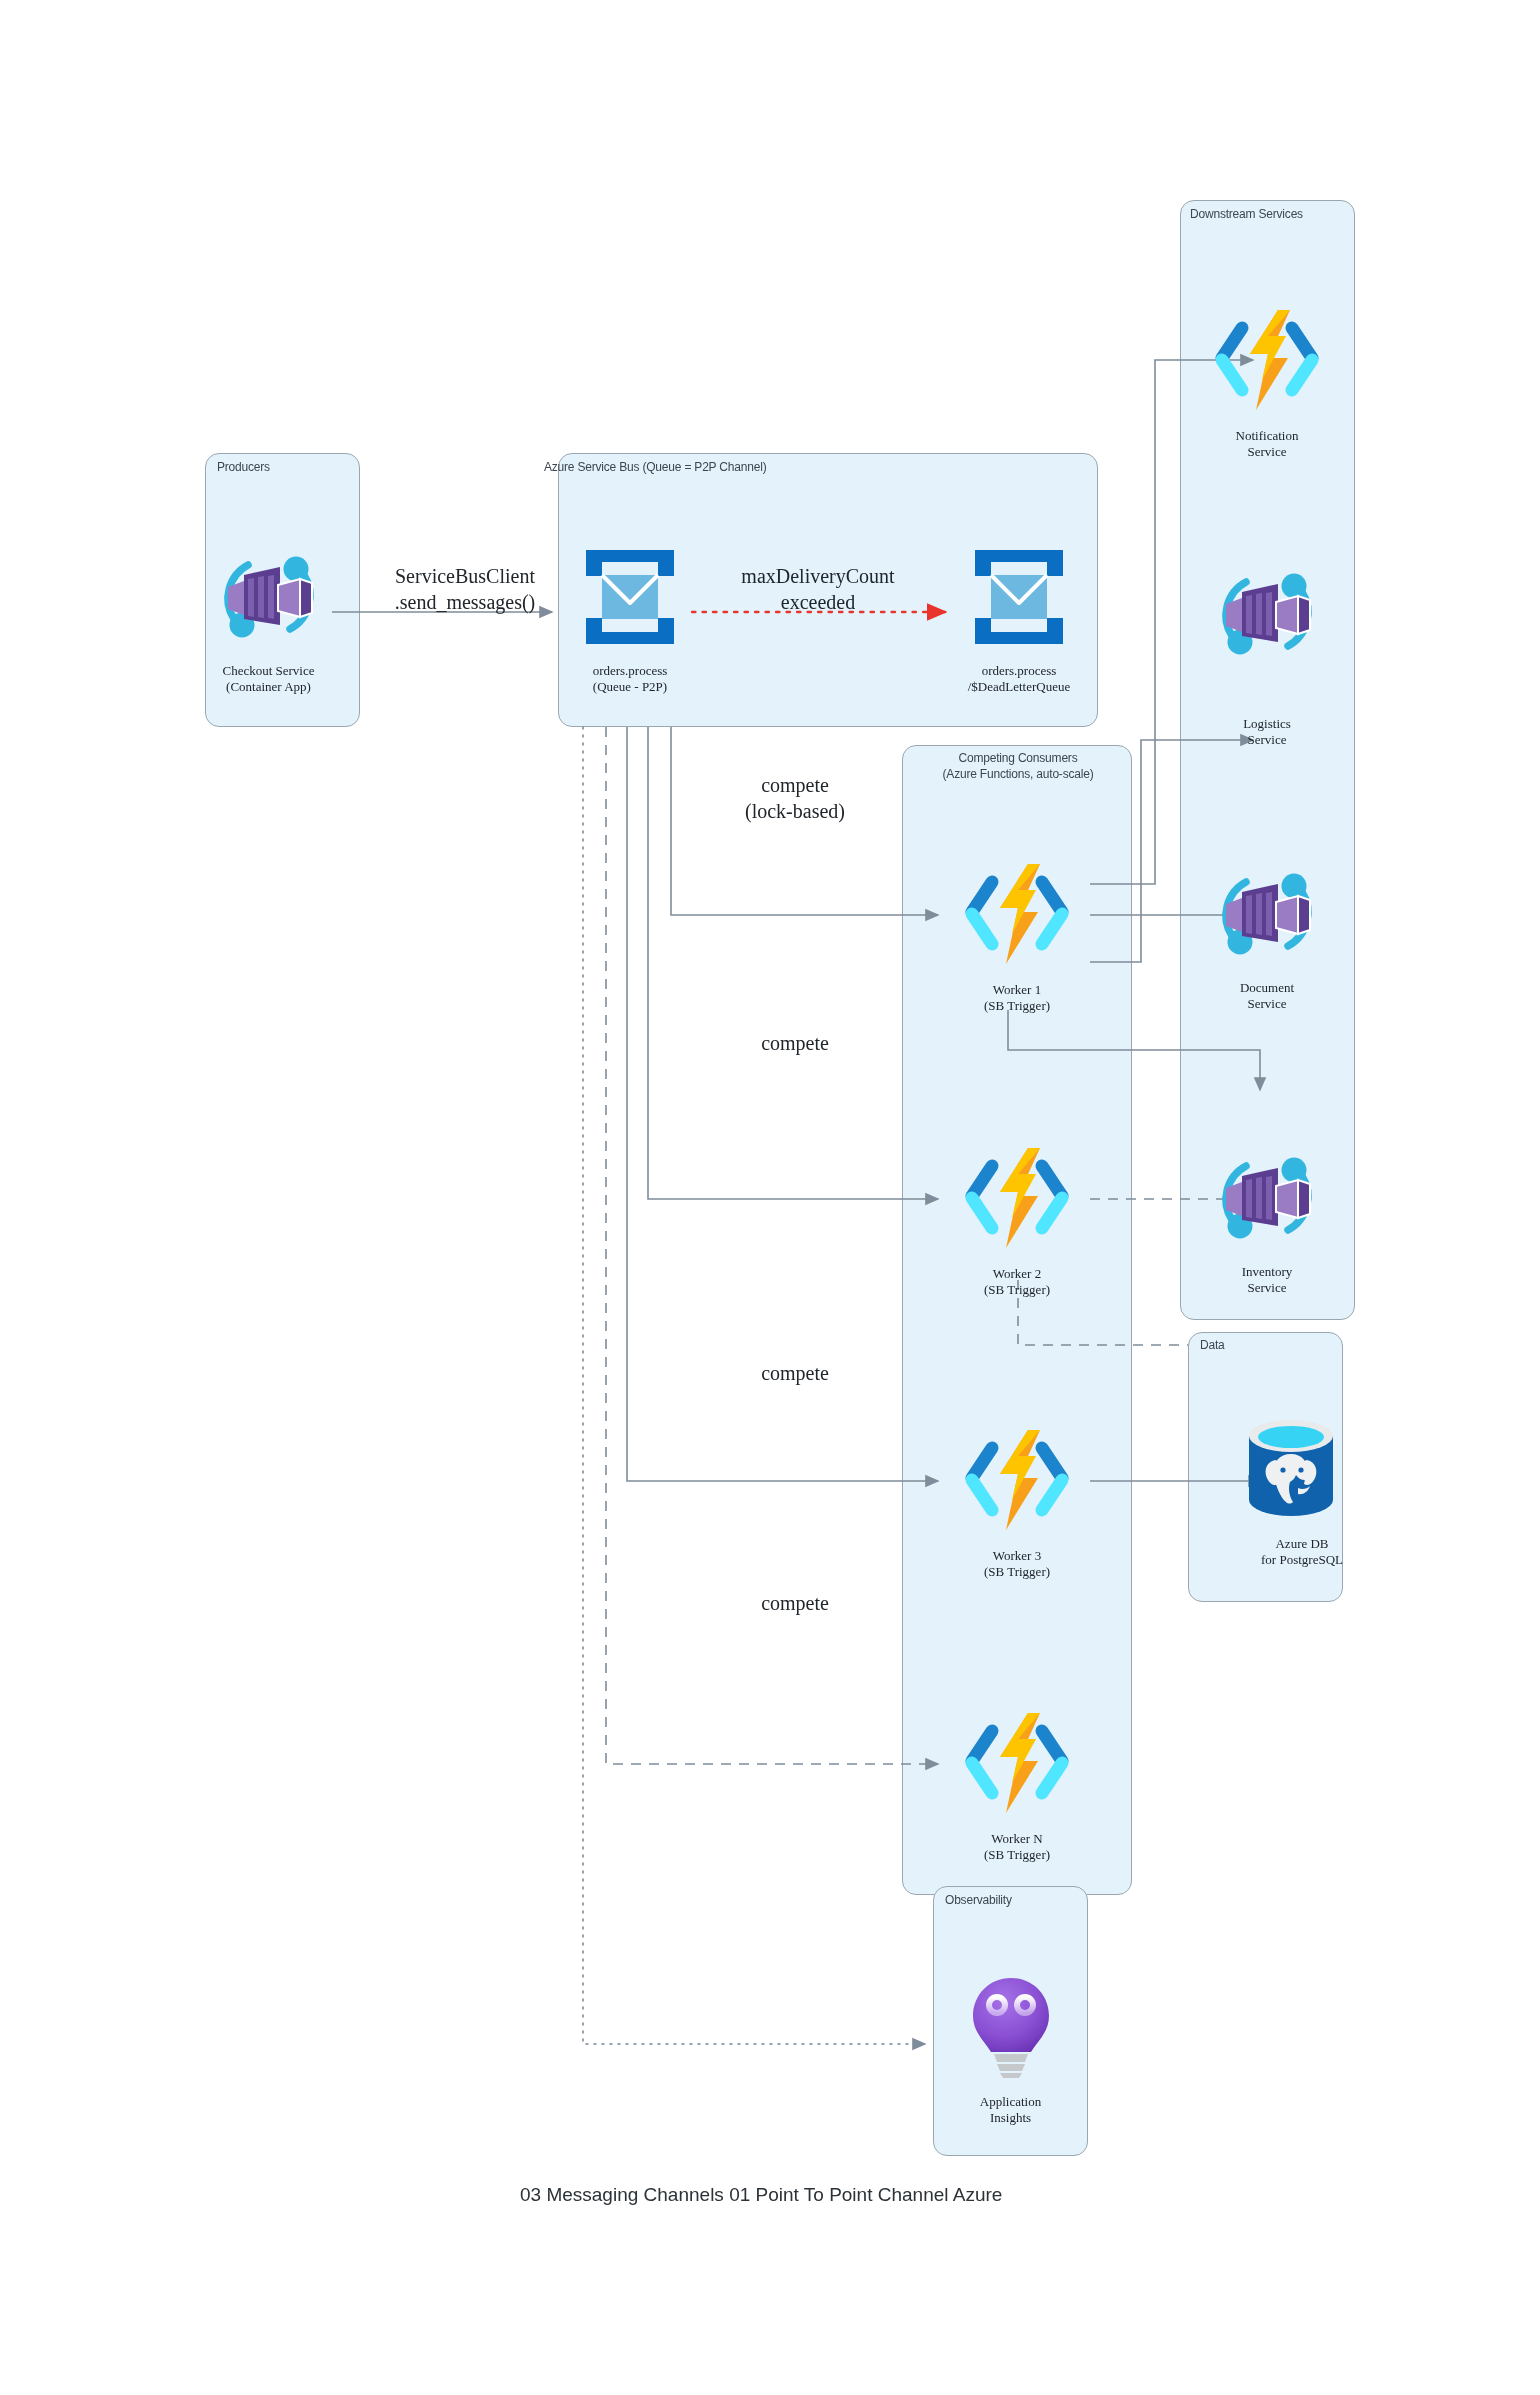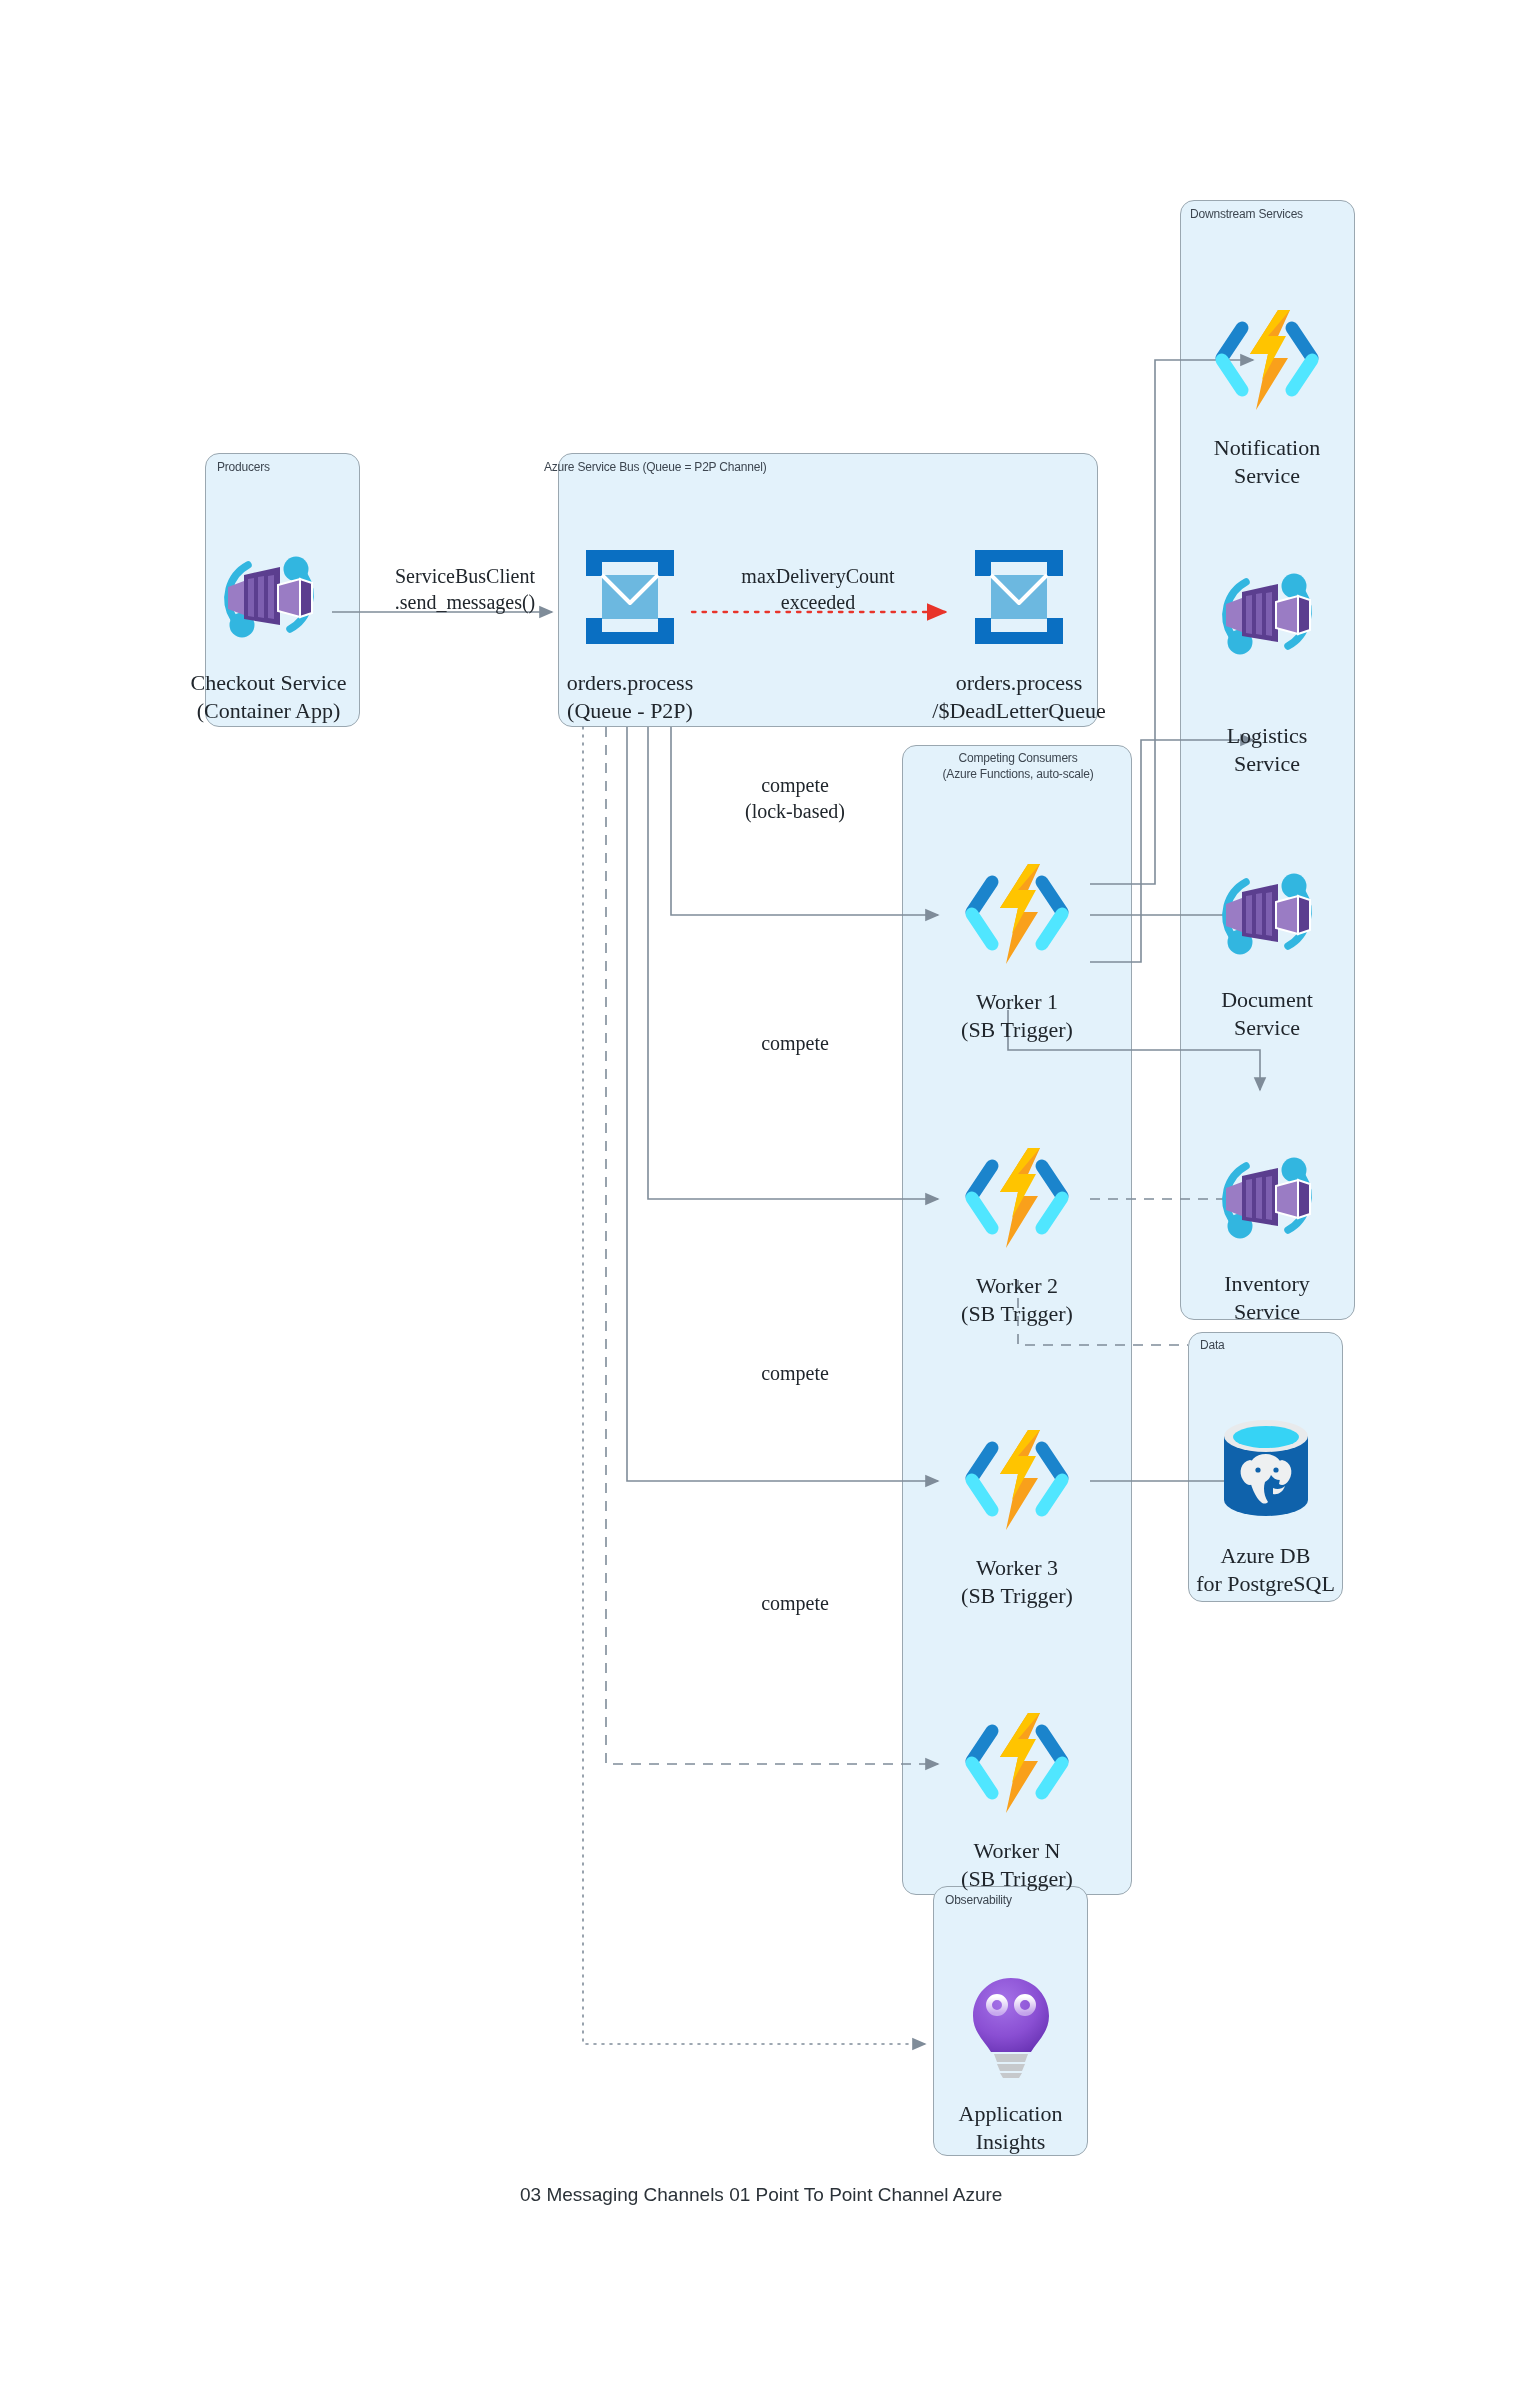--- a/index.html
+++ b/index.html
@@ -45,26 +45,26 @@
   }
   .node {
     position: absolute;
     display: flex;
     flex-direction: column;
     align-items: center;
     justify-content: flex-start;
   }
   .node-label {
     font-family: "Liberation Serif", serif;
-    font-size: 22px;
+    font-size: 13px;
     color: #20262c;
     text-align: center;
     line-height: 1.25;
     white-space: pre;
-    margin-top: 20px;
+    margin-top: 14px;
   }
   .edge-label {
     position: absolute;
     font-family: "Liberation Serif", serif;
     font-size: 20px;
     color: #20262c;
     text-align: center;
     line-height: 1.3;
     white-space: pre;
   }
@@ -364,21 +364,21 @@
           <polygon points="54,31 60,30 60,74 54,73" fill="#7d5fb0"></polygon>
           <polygon points="64,40 86,34 86,72 64,66" fill="#9a7cc4" stroke="#ffffff" stroke-width="2"></polygon>
           <polygon points="86,34 98,38 98,68 86,72" fill="#5b3e8f" stroke="#ffffff" stroke-width="2"></polygon>
         </g>
       </svg>
     </span>
     <div class="node-label">Inventory
 Service</div>
   </div>
 
-  <div class="node" style="left:1188px; top:1416px; width:155px;">
+  <div class="node" style="left:1188px; top:1416px; width:155px;align-items:flex-end;">
     <span class="icon-wrap">
       <svg width="104" height="106" viewBox="0 0 104 106">
         <path d="M10,20 L10,84 A42,16 0 0 0 94,84 L94,20 Z" fill="#0f62ab"></path>
         <ellipse cx="52" cy="20" rx="42" ry="16" fill="#e8eaec"></ellipse>
         <ellipse cx="52" cy="21" rx="33" ry="11" fill="#36d3f5"></ellipse>
         <g fill="#eef0f1">
           <path d="M36,44 C27,46 24,56 29,64 C32,69 36,70 39,68 C37,60 38,52 42,46 Z"></path>
           <path d="M68,44 C77,46 80,56 75,64 C72,69 68,70 65,68 C67,60 66,52 62,46 Z"></path>
           <path d="M52,38 C40,38 34,46 35,58 C36,70 42,82 47,86 C49,88 52,88 54,86 C50,80 49,72 51,66 C54,64 56,62 57,59 C59,62 62,64 66,64 C69,64 71,61 70,57 C69,46 63,38 52,38 Z"></path>
           <path d="M59,72 C63,74 68,73 71,70 C69,76 64,79 59,78 Z"></path>

